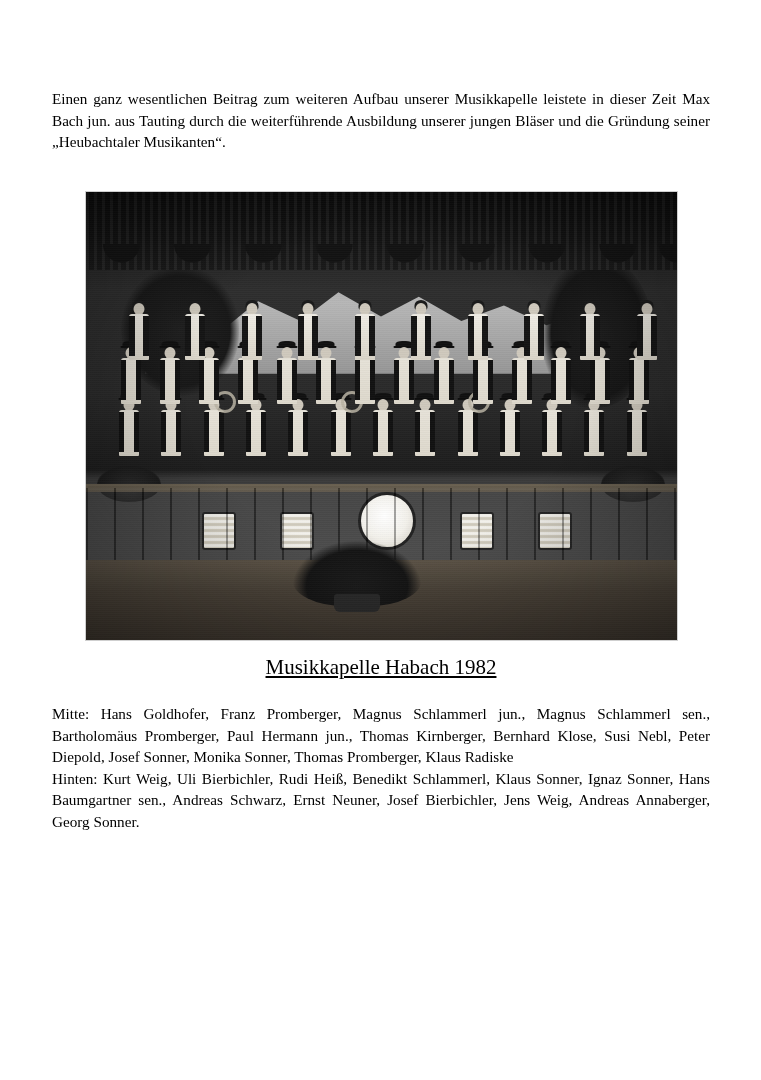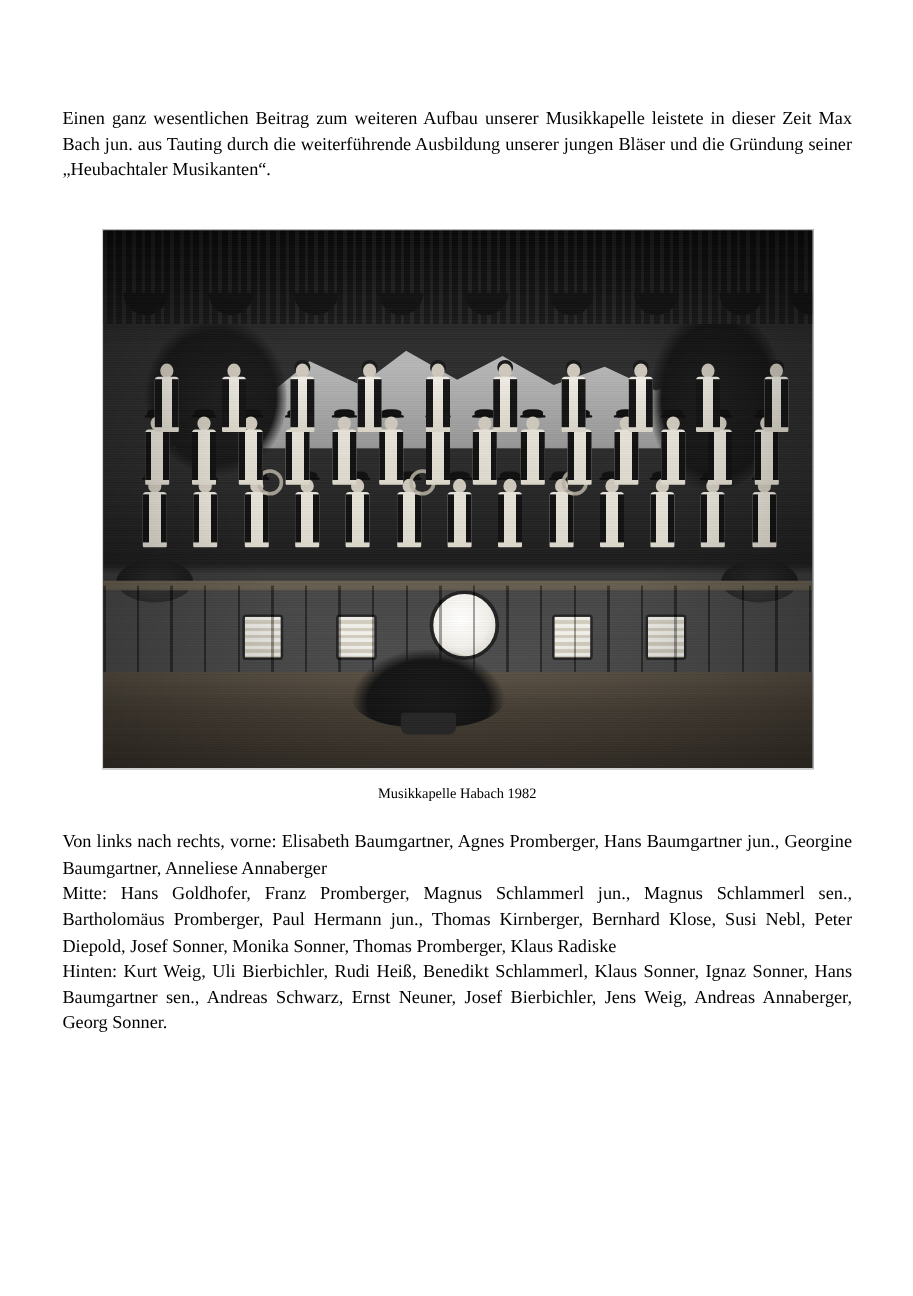--- a/index.html
+++ b/index.html
@@ -263,22 +263,23 @@
   }
   .ph-vignette {
     position: absolute; inset: 0;
     background: radial-gradient(ellipse at 50% 45%, rgba(0,0,0,0) 45%, rgba(0,0,0,0.35) 100%);
     pointer-events: none;
   }
   
   .caption {
     margin-top: 13px;
     text-align: center;
-    font-size: 12px;
+    font-size: 21px;
     line-height: 1.3;
+    text-decoration: underline;
   }
   .roster {
     margin-top: 22px;
     font-size: 15.2px;
     line-height: 1.42;
   }
   .roster p {
     margin: 0;
     text-align: justify;
     text-justify: inter-word;
@@ -558,19 +559,18 @@
         <div class="ph-fern"></div>
 
         <div class="ph-grain"></div>
         <div class="ph-vignette"></div>
       </div>
     </div>
 
     <div class="caption">Musikkapelle Habach 1982</div>
 
     <div class="roster">
-      <p>Von links nach rechts, vorne: Elisabeth Baumgartner, Agnes Promberger, Hans Baumgartner jun., Georgine Baumgartner, Anneliese Annaberger</p>
       <p>Mitte: Hans Goldhofer, Franz Promberger, Magnus Schlammerl jun., Magnus Schlammerl sen., Bartholomäus Promberger, Paul Hermann jun., Thomas Kirnberger, Bernhard Klose, Susi Nebl, Peter Diepold, Josef Sonner, Monika Sonner, Thomas Promberger, Klaus Radiske</p>
       <p class="last">Hinten: Kurt Weig, Uli Bierbichler, Rudi Heiß, Benedikt Schlammerl, Klaus Sonner, Ignaz Sonner, Hans Baumgartner sen., Andreas Schwarz, Ernst Neuner, Josef Bierbichler, Jens Weig, Andreas Annaberger, Georg Sonner.</p>
     </div>
 
   </div>
 </div>
 
 </body></html>

